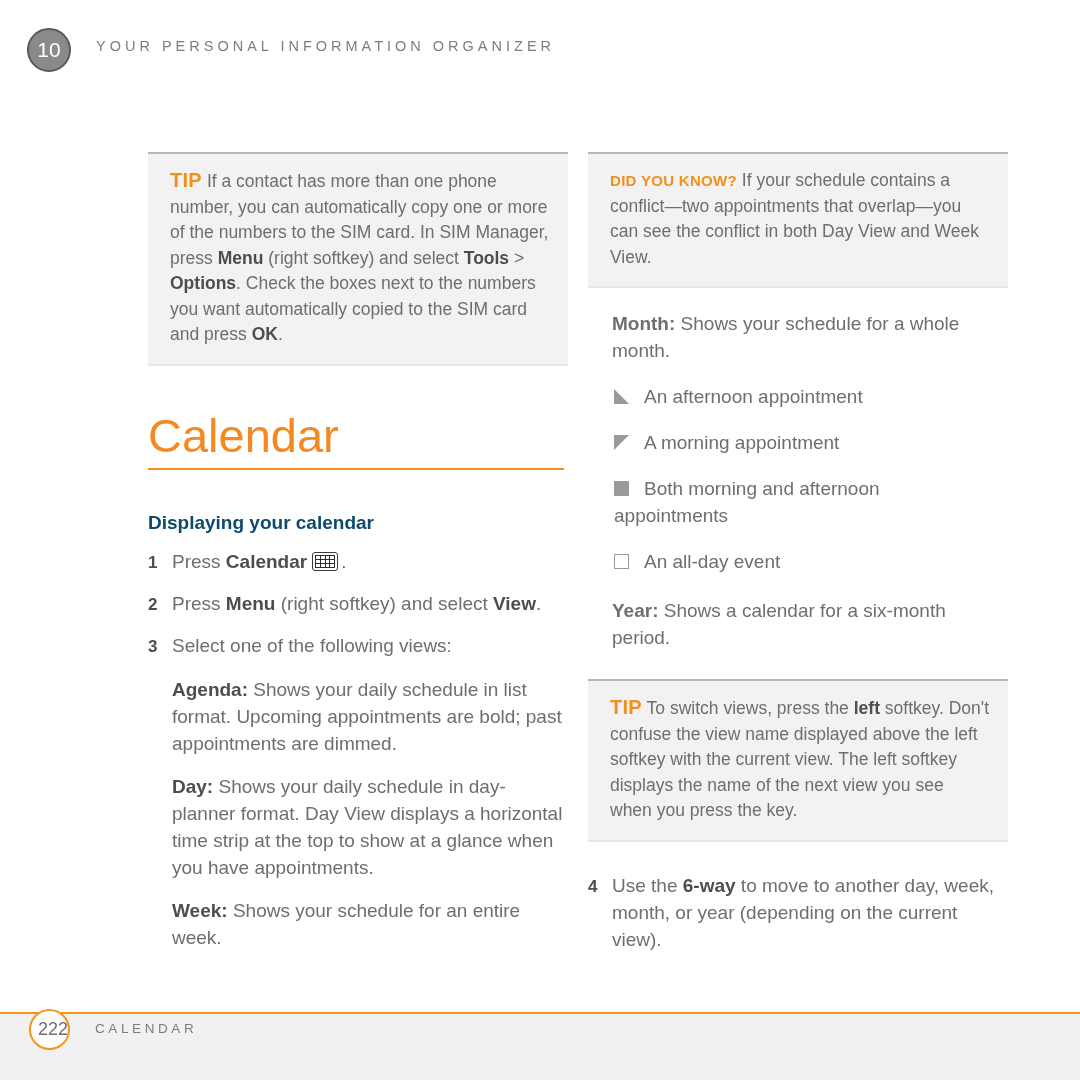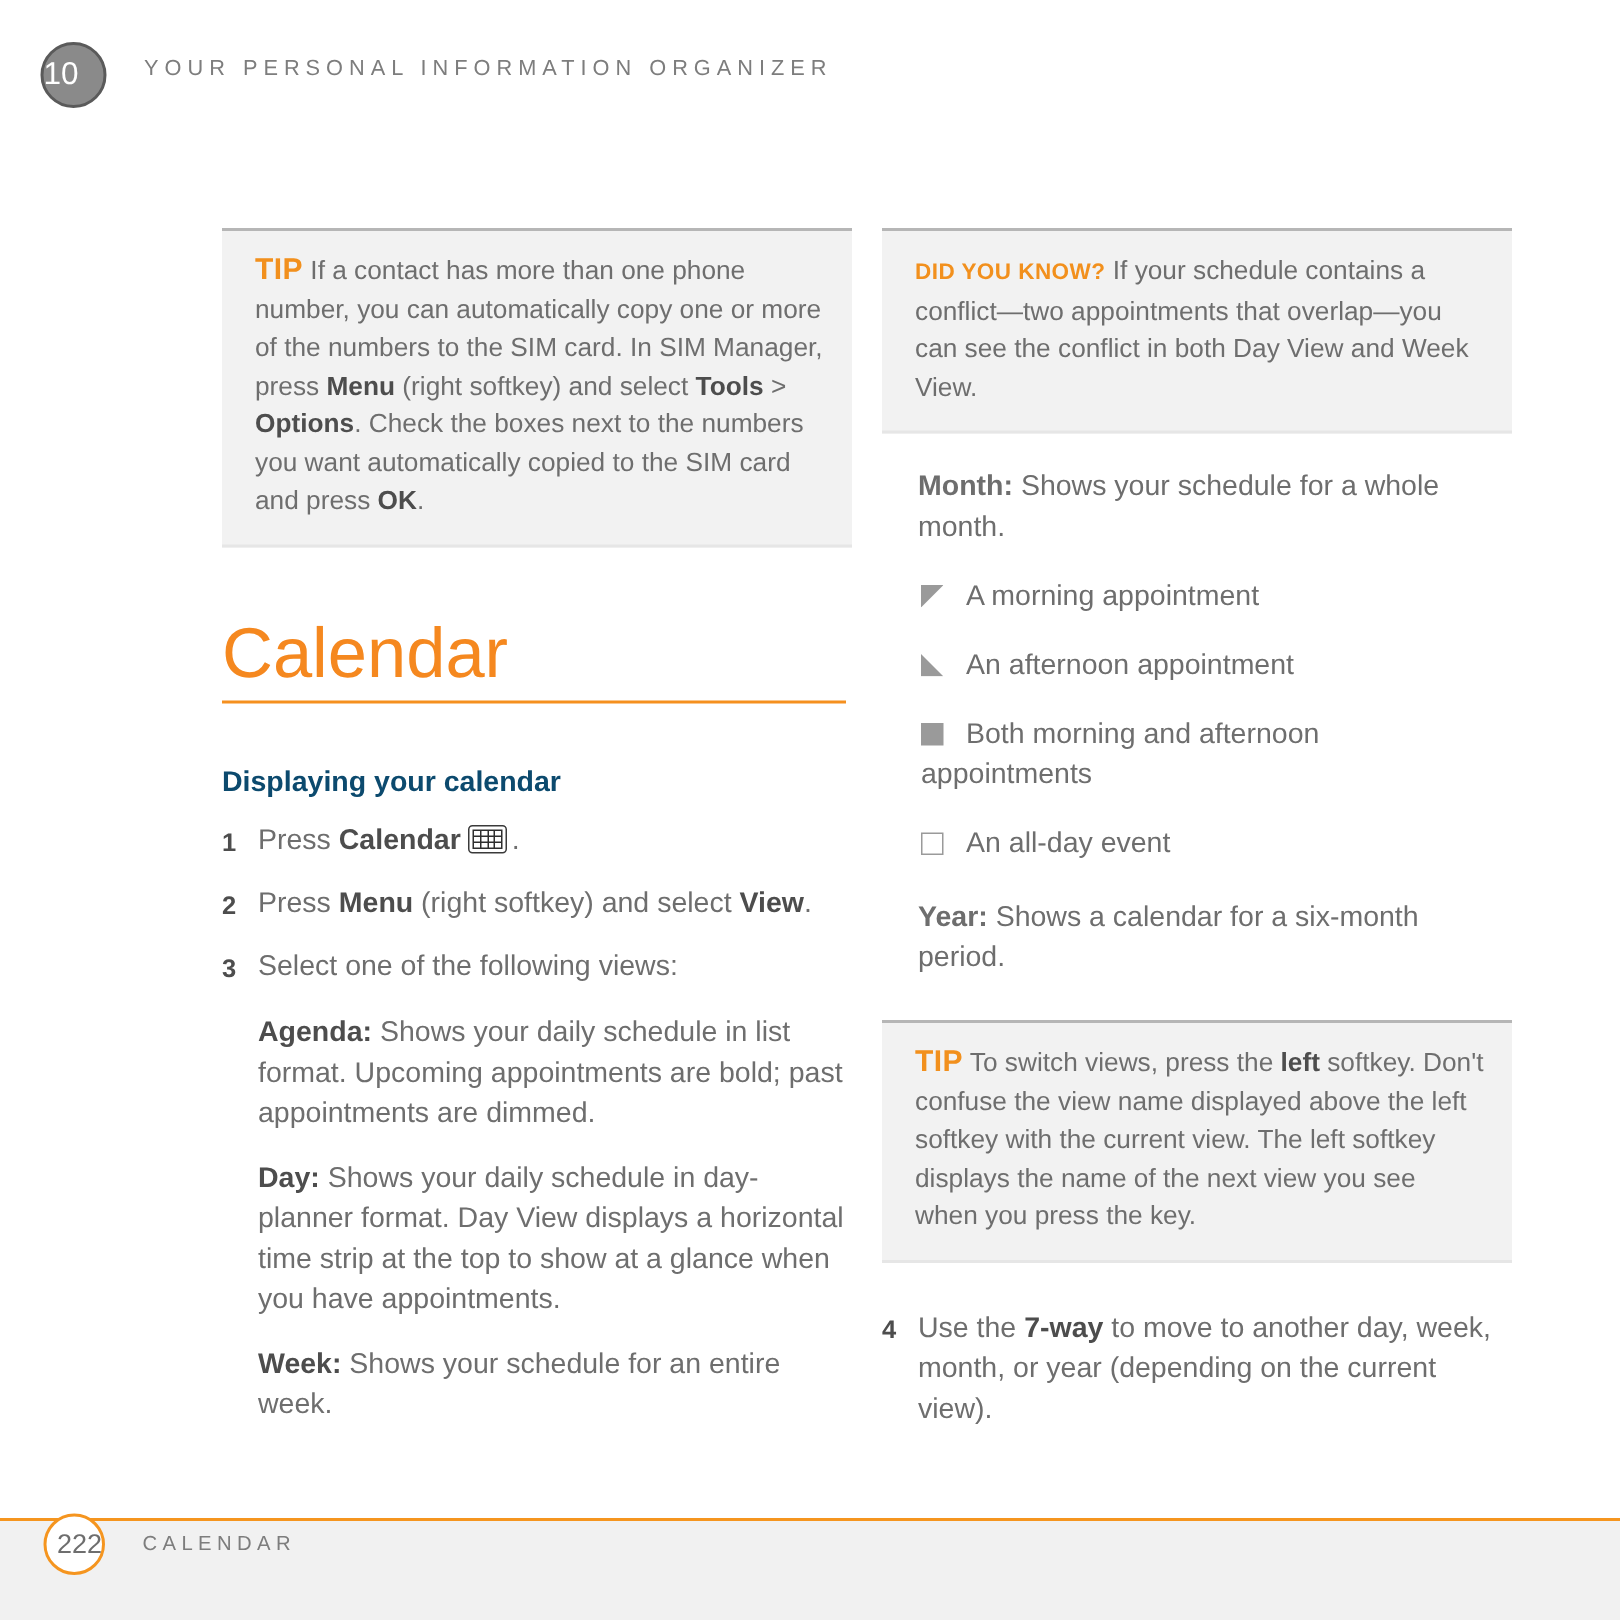--- a/index.html
+++ b/index.html
@@ -23,20 +23,21 @@
     top: 28px;
     width: 44px;
     height: 44px;
     border-radius: 50%;
     background: #8a8a8a;
     border: 2px solid #5a5a5a;
     box-sizing: border-box;
     color: #ffffff;
     font-size: 21px;
     line-height: 40px;
+    text-align: center;
     font-weight: 400;
   }
   .header-title {
     position: absolute;
     left: 96px;
     top: 38px;
     font-size: 14.5px;
     letter-spacing: 4.0px;
     color: #7d7d7d;
     white-space: nowrap;
@@ -330,30 +331,30 @@
 
   <div class="note-box">
     <span class="note-label dyk">DID YOU KNOW?</span>
     <span>If your schedule contains a conflict—two appointments that overlap—you can see the conflict in both Day View and Week View.</span>
   </div>
 
   <div class="right-para"><b>Month:</b><span> Shows your schedule for a whole month.</span></div>
 
   <div class="legend-row">
     <span class="legend-icon">
+        <span class="ico-afternoon"></span>
+      </span>
+    <span class="legend-text">An afternoon appointment</span>
+  </div>
+
+  <div class="legend-row">
+    <span class="legend-icon">
         <span class="ico-morning"></span>
       </span>
     <span class="legend-text">A morning appointment</span>
-  </div>
-
-  <div class="legend-row">
-    <span class="legend-icon">
-        <span class="ico-afternoon"></span>
-      </span>
-    <span class="legend-text">An afternoon appointment</span>
   </div>
 
   <div class="legend-row">
     <span class="legend-icon">
         <span class="ico-both"></span>
       </span>
     <span class="legend-text">Both morning and afternoon</span>
   </div>
   <div class="legend-wrap">appointments</div>
 
@@ -366,21 +367,21 @@
 
   <div class="right-para"><b>Year:</b><span> Shows a calendar for a six-month period.</span></div>
 
   <div class="note-box" style="margin-top:28px">
     <span class="note-label small">TIP</span>
     <span><span>To switch views, press the </span><b>left</b><span> softkey. Don't confuse the view name displayed above the left softkey with the current view. The left softkey displays the name of the next view you see when you press the key.</span></span>
   </div>
 
   <div class="step" style="margin-top:30px">
     <div class="step-num">4</div>
-    <div class="step-body"><span>Use the </span><b>7-way</b><span> to move to another day, week, month, or year (depending on the current view).</span></div>
+    <div class="step-body"><span>Use the </span><b>6-way</b><span> to move to another day, week, month, or year (depending on the current view).</span></div>
   </div>
 
 </div>
 
 <div class="footer-rule"></div>
 <div class="footer-band"></div>
 <div class="page-circle">222</div>
 <div class="footer-title">CALENDAR</div>
 
 </body></html>

